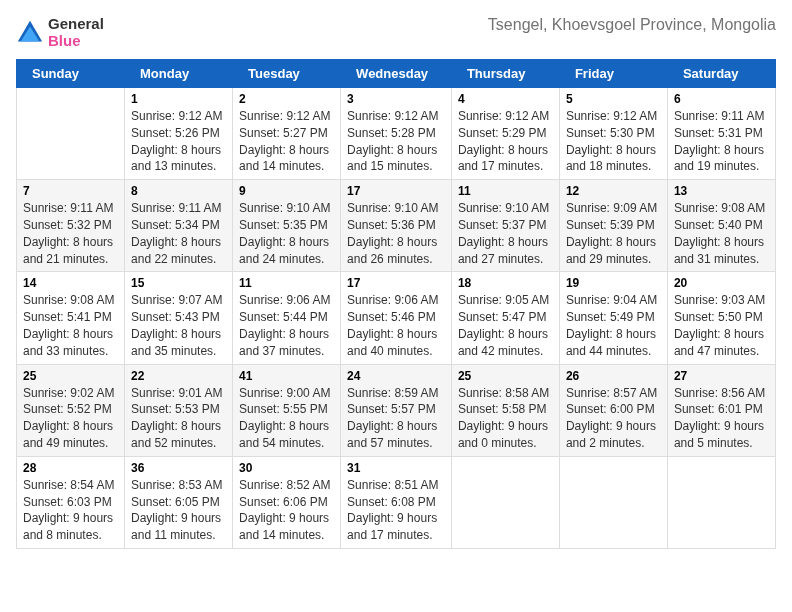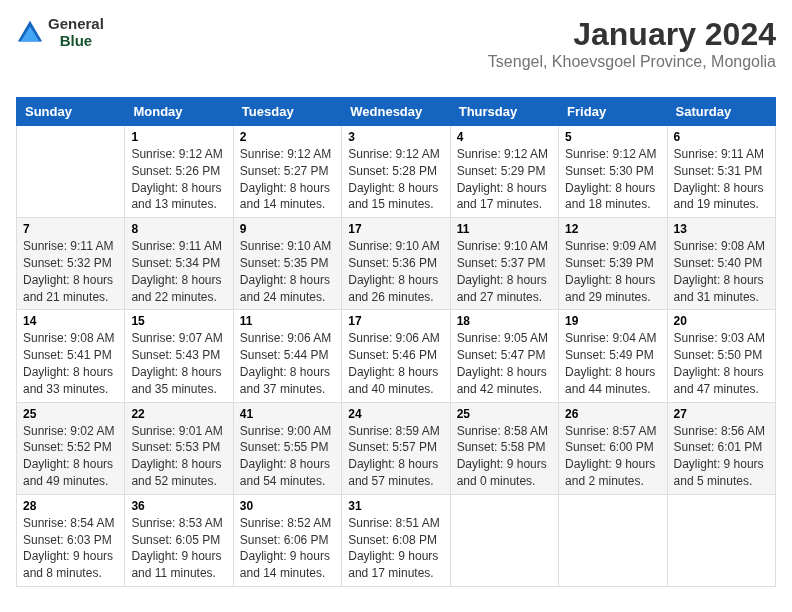--- a/index.html
+++ b/index.html
@@ -7,34 +7,34 @@
       font-family: Arial, sans-serif;
       background: #fff;
       width: 792px;
       min-height: 612px;
       padding: 16px;
     }
     .header-area {
       display: flex;
       justify-content: space-between;
       align-items: flex-start;
-      margin-bottom: 26px;
+      margin-bottom: 10px;
     }
     .logo {
       display: flex;
       align-items: center;
       gap: 4px;
     }
     .logo-text {
       font-size: 15px;
       font-weight: bold;
       line-height: 1.1;
     }
     .logo-general { color: #333; }
-    .logo-blue { color: #14532d; text-align: center; }
+    .logo-blue { color: #ec4899; }
     .logo-icon {
       width: 28px;
       height: 28px;
     }
     .title-area {
       text-align: right;
     }
     .main-title {
       font-size: 32px;
       font-weight: bold;
@@ -47,21 +47,21 @@
     table {
       width: 100%;
       border-collapse: collapse;
       font-size: 11px;
     }
     thead tr {
       background-color: #1565c0;
       color: #fff;
     }
     thead th {
-      padding: 6px 8px;
+      padding: 6px 15px;
       text-align: left;
       font-size: 13px;
       font-weight: bold;
       border: 1px solid #1565c0;
     }
     tbody tr {
       border-bottom: 1px solid #ddd;
     }
     tbody td {
       vertical-align: top;
@@ -99,21 +99,20 @@
     <svg class="logo-icon" viewBox="0 0 30 30" xmlns="http://www.w3.org/2000/svg">
       <polygon points="15,2 28,24 2,24" fill="#1565c0"></polygon>
       <polygon points="15,8 25,24 5,24" fill="#42a5f5"></polygon>
     </svg>
     <div class="logo-text">
       <div class="logo-general">General</div>
       <div class="logo-blue">Blue</div>
     </div>
   </div>
   <div class="title-area">
-    <div class="main-title">January 2024</div>
     <div class="subtitle">Tsengel, Khoevsgoel Province, Mongolia</div>
   </div>
 </div>
 
 <table>
   <thead>
     <tr>
     <th>Sunday</th>
         <th>Monday</th>
         <th>Tuesday</th>

